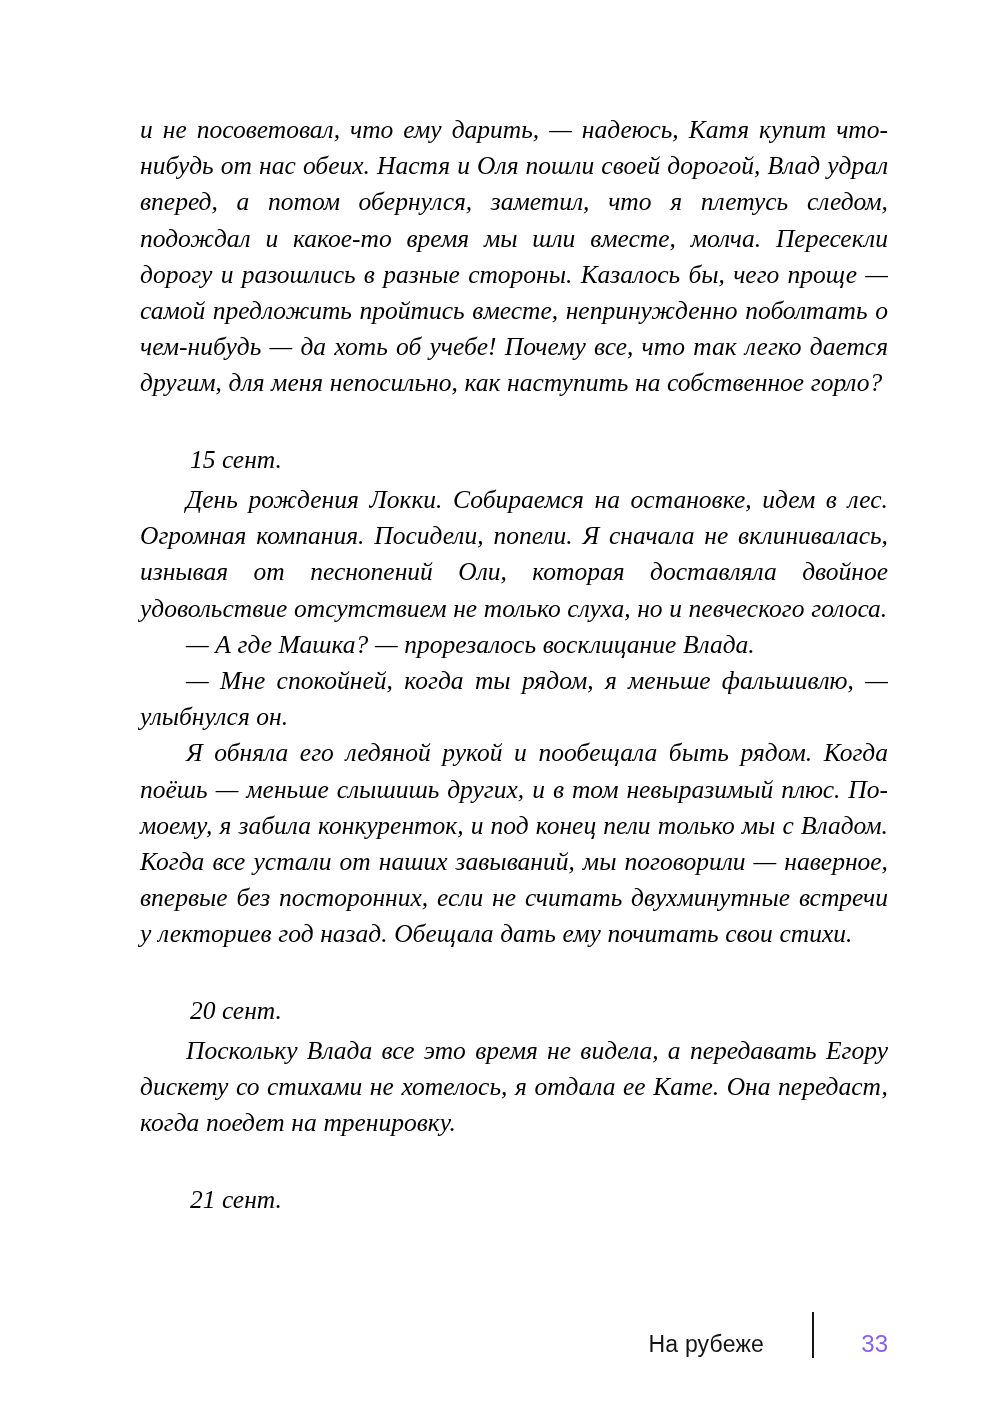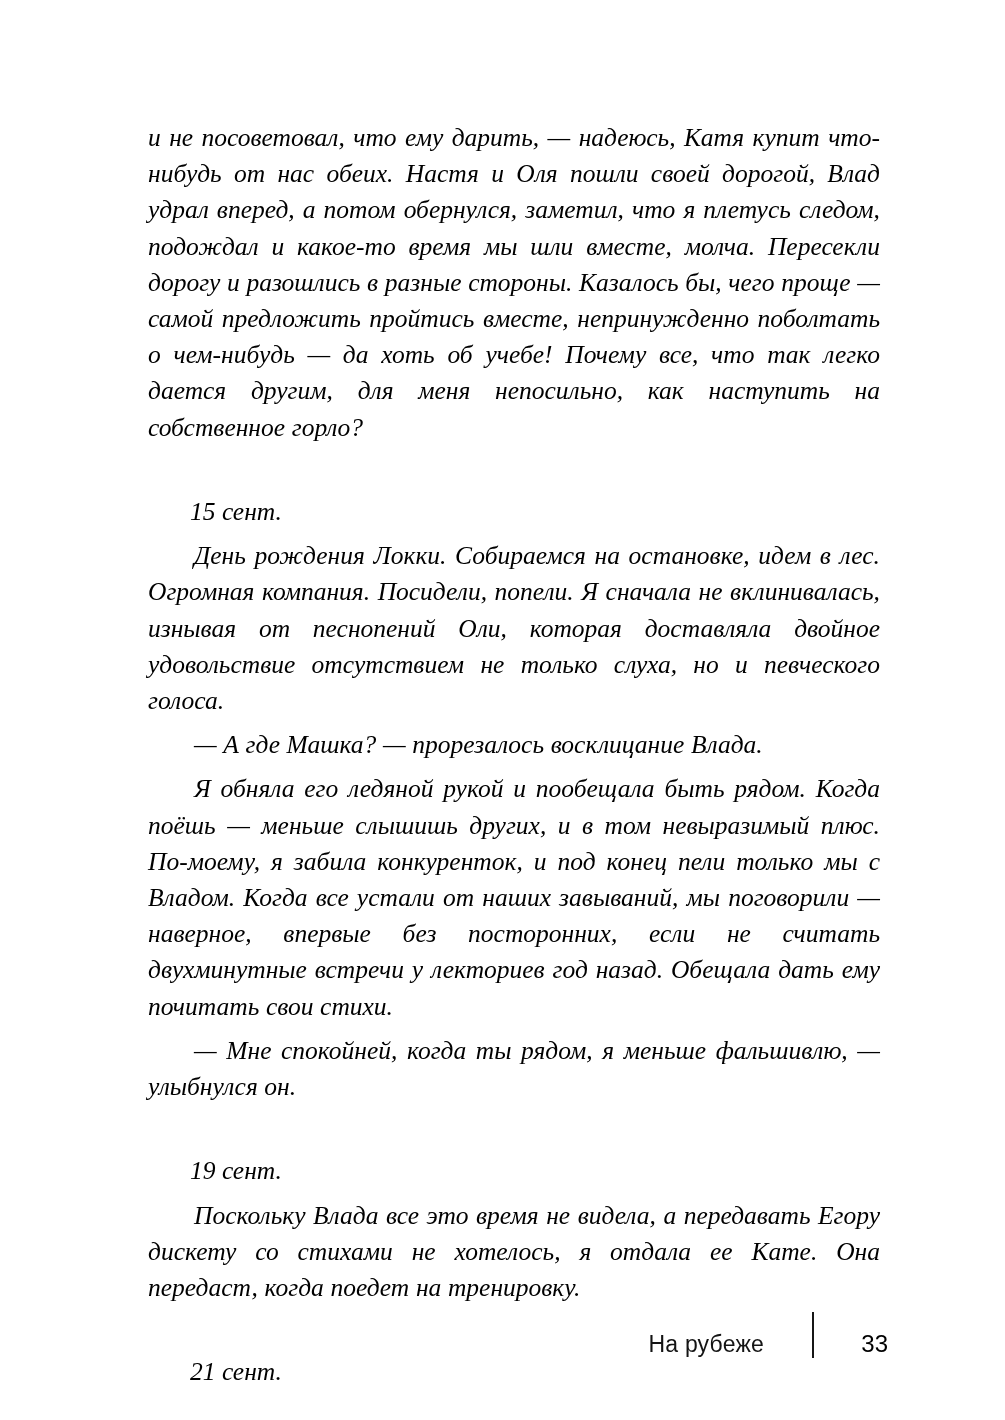--- a/index.html
+++ b/index.html
@@ -34,21 +34,21 @@
     width: 748px;
   }
 
   .para {
     font-style: italic;
     font-size: 25.5px;
     line-height: 36.2px;
     text-align: justify;
     text-align-last: left;
     text-justify: inter-word;
-    margin: 8px;
+    margin: 0;
     hyphens: manual;
     word-spacing: 0.01em;
   }
 
   .para.indent {
     text-indent: 46px;
     font-family: Liberation Serif, serif;
   }
 
   .para.flush {
@@ -99,21 +99,21 @@
     height: 46px;
     background: #161616;
     margin: 0 42px 0 48px;
     flex: 0 0 auto;
   }
 
   #page-number {
     font-family: "Liberation Sans", "DejaVu Sans", sans-serif;
     font-style: normal;
     font-size: 24px;
-    color: #000000;
+    color: #8b5cf6;
     min-width: 32px;
     text-align: right;
   }
 </style>
 </head>
 <body>
 
 <div id="page">
 
   <div id="text-column">
@@ -122,27 +122,27 @@
 
     <div class="section-gap"></div>
 
     <p class="date-heading">15 сент.</p>
 
     <p class="para indent">День рождения Локки. Собираемся на остановке, идем в лес. Огромная компания. Посидели, попели. Я сначала не вклинивалась, изнывая от песнопений Оли, которая доставляла двойное удовольствие отсутствием не только слуха, но и певческого голоса.</p>
 
     <p class="para indent">— А где Машка? — прорезалось восклицание Влада.</p>
 
 
+    <p class="para indent">— Мне спокойней, когда ты рядом, я меньше фальшивлю, — улыбнулся он.</p>
+
     <p class="para indent">Я обняла его ледяной рукой и пообещала быть рядом. Когда поёшь — меньше слышишь других, и в том невыразимый плюс. По-моему, я забила конкуренток, и под конец пели только мы с Владом. Когда все устали от наших завываний, мы поговорили — наверное, впервые без посторонних, если не считать двухминутные встречи у лекториев год назад. Обещала дать ему почитать свои стихи.</p>
-
-    <p class="para indent">— Мне спокойней, когда ты рядом, я меньше фальшивлю, — улыбнулся он.</p>
 
     <div class="section-gap"></div>
 
-    <p class="date-heading">19 сент.</p>
+    <p class="date-heading">20 сент.</p>
 
     <p class="para indent">Поскольку Влада все это время не видела, а передавать Егору дискету со стихами не хотелось, я отдала ее Кате. Она передаст, когда поедет на тренировку.</p>
 
     <div class="section-gap"></div>
 
     <p class="date-heading">21 сент.</p>
 
 
   </div>
 

